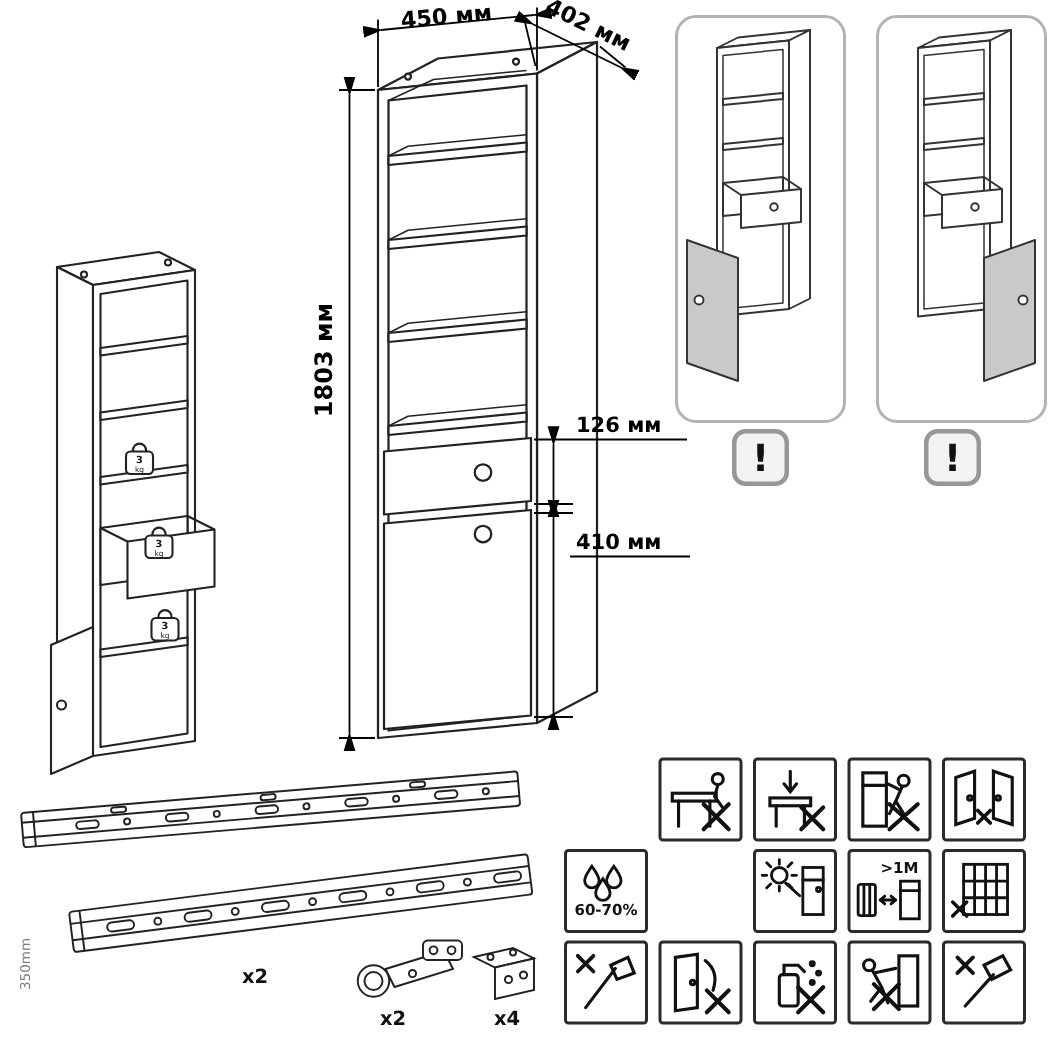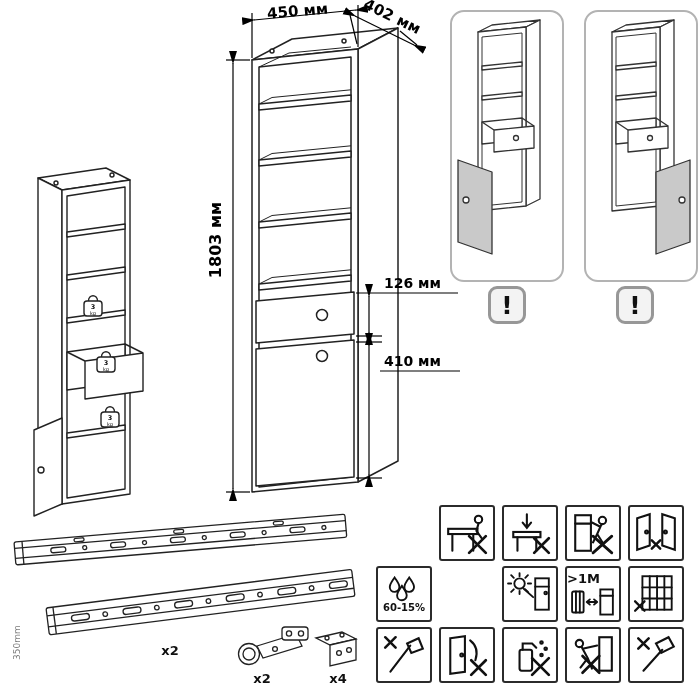--- a/index.html
+++ b/index.html
@@ -11,21 +11,21 @@
   .panel{position:absolute;width:114px;height:272px;border:2px solid #b3b3b3;border-radius:14px;
          background:#fff;overflow:hidden}
   .badge{position:absolute;width:38px;height:38px;border:3px solid #979797;border-radius:9px;
          background:#f3f3f3;display:flex;align-items:center;justify-content:center;
          font-weight:bold;font-size:25px;color:#111}
   .cell{position:absolute;width:56px;height:56px;border:2px solid #2b2b2b;border-radius:3px;
         background:#fff;display:flex;flex-direction:column;align-items:center;justify-content:center;
         overflow:hidden}
   .cap{font-size:10px;font-weight:bold;line-height:1.1;white-space:nowrap}
   .cap.small{font-size:7.5px}
-  .cap.top{align-self:flex-start;padding-left:0;font-size:13px;margin-bottom:1px}
+  .cap.top{align-self:flex-start;padding-left:20px;font-size:10px;margin-bottom:1px}
 </style>
 </head>
 <body>
 
 <div id="canvas">
 
   <svg id="art" width="700" height="699" viewBox="0 0 700 699">
     <defs>
       <marker id="mA" viewBox="0 0 10 6" markerWidth="11" markerHeight="7" refX="1" refY="3" orient="auto-start-reverse">
         <path d="M0 3 L10 0 L10 6 Z" fill="#000"></path>
@@ -297,21 +297,21 @@
   </div>
 
   <div class="cell" style="left:376px;top:566px">
     <svg width="46" height="26" viewBox="0 0 44 24">
       <g stroke="#111" stroke-width="1.8" fill="none">
         <path transform="translate(13,1)" d="M0 0 C-2.8 4.2 -4.6 6.2 -4.6 9.2 A4.6 4.6 0 0 0 4.6 9.2 C4.6 6.2 2.8 4.2 0 0 Z"></path>
         <path transform="translate(27,1)" d="M0 0 C-2.8 4.2 -4.6 6.2 -4.6 9.2 A4.6 4.6 0 0 0 4.6 9.2 C4.6 6.2 2.8 4.2 0 0 Z"></path>
         <path transform="translate(20,9)" d="M0 0 C-2.8 4.2 -4.6 6.2 -4.6 9.2 A4.6 4.6 0 0 0 4.6 9.2 C4.6 6.2 2.8 4.2 0 0 Z"></path>
       </g>
     </svg>
-    <div class="cap">60-15%</div>
+    <div class="cap">60-70%</div>
   </div>
   <div class="cell" style="left:502px;top:566px">
     <svg width="46" height="44" viewBox="0 0 44 42">
       <g stroke="#111" stroke-width="1.8" fill="none" stroke-linecap="round">
         <circle cx="12" cy="11" r="5"></circle>
         <path d="M12 1 V4 M12 18 V21 M1 11 H4 M20 11 H23 M4 3 L6.5 5.5 M17.5 16.5 L20 19 M20 3 L17.5 5.5 M6.5 16.5 L4 19"></path>
         <rect x="27" y="6" width="13" height="30"></rect>
         <line x1="27" y1="14" x2="40" y2="14"></line>
         <circle cx="37" cy="20" r="1.3"></circle>
         <path d="M16 16 L25 24"></path>

